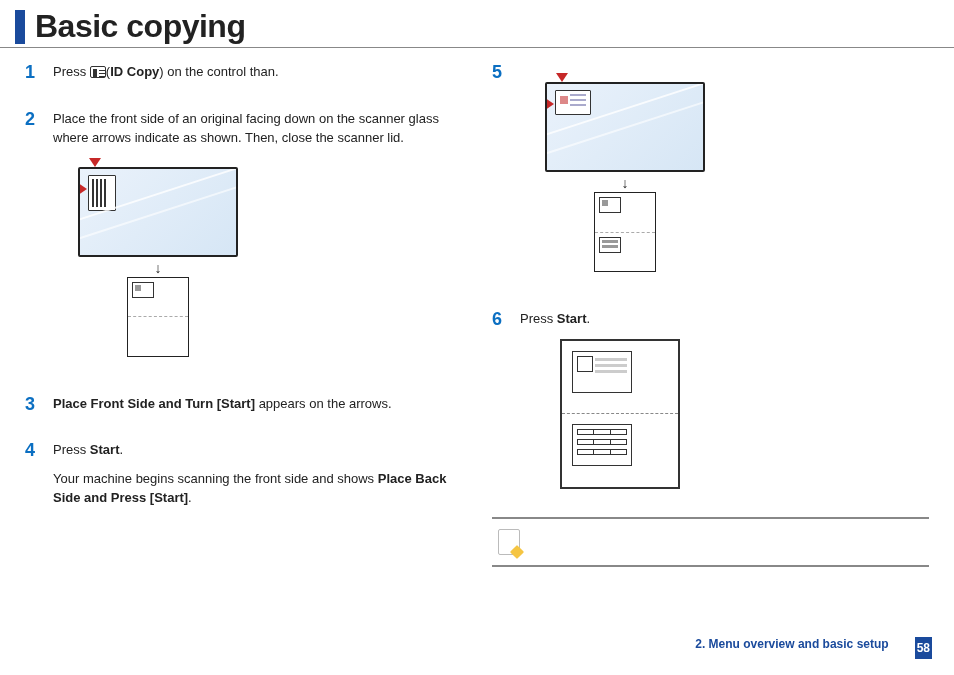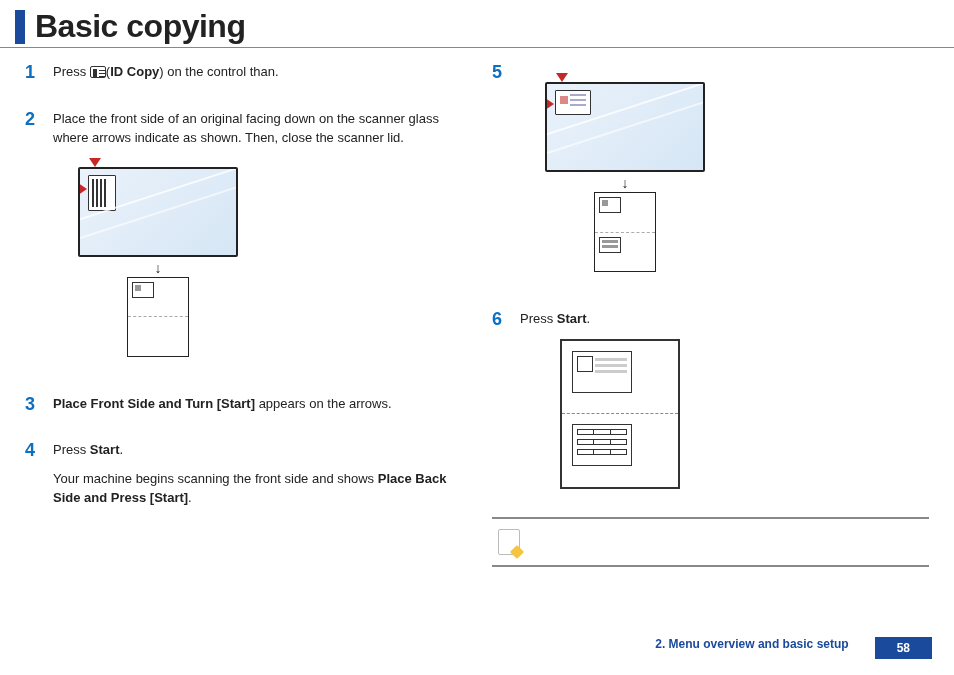--- a/index.html
+++ b/index.html
@@ -172,21 +172,21 @@
   .note li{ margin-bottom:8px; line-height:1.45;}
   
   .footer{
     position:absolute; bottom:16px; right:22px;
     display:flex; gap:26px;
     font-size:12px;
   }
   .chapter{ color:#1a4a9c; font-weight:700;}
   .pagenum{
     background:#1a4a9c; color:#fff; font-weight:700;
-    padding:4px 22px;
+    padding:4px 2px;
   }
 </style>
 </head>
 <body>
 
 <div class="header">
   <div class="header-block"></div>
   <div class="title">Basic copying</div>
 </div>
 

